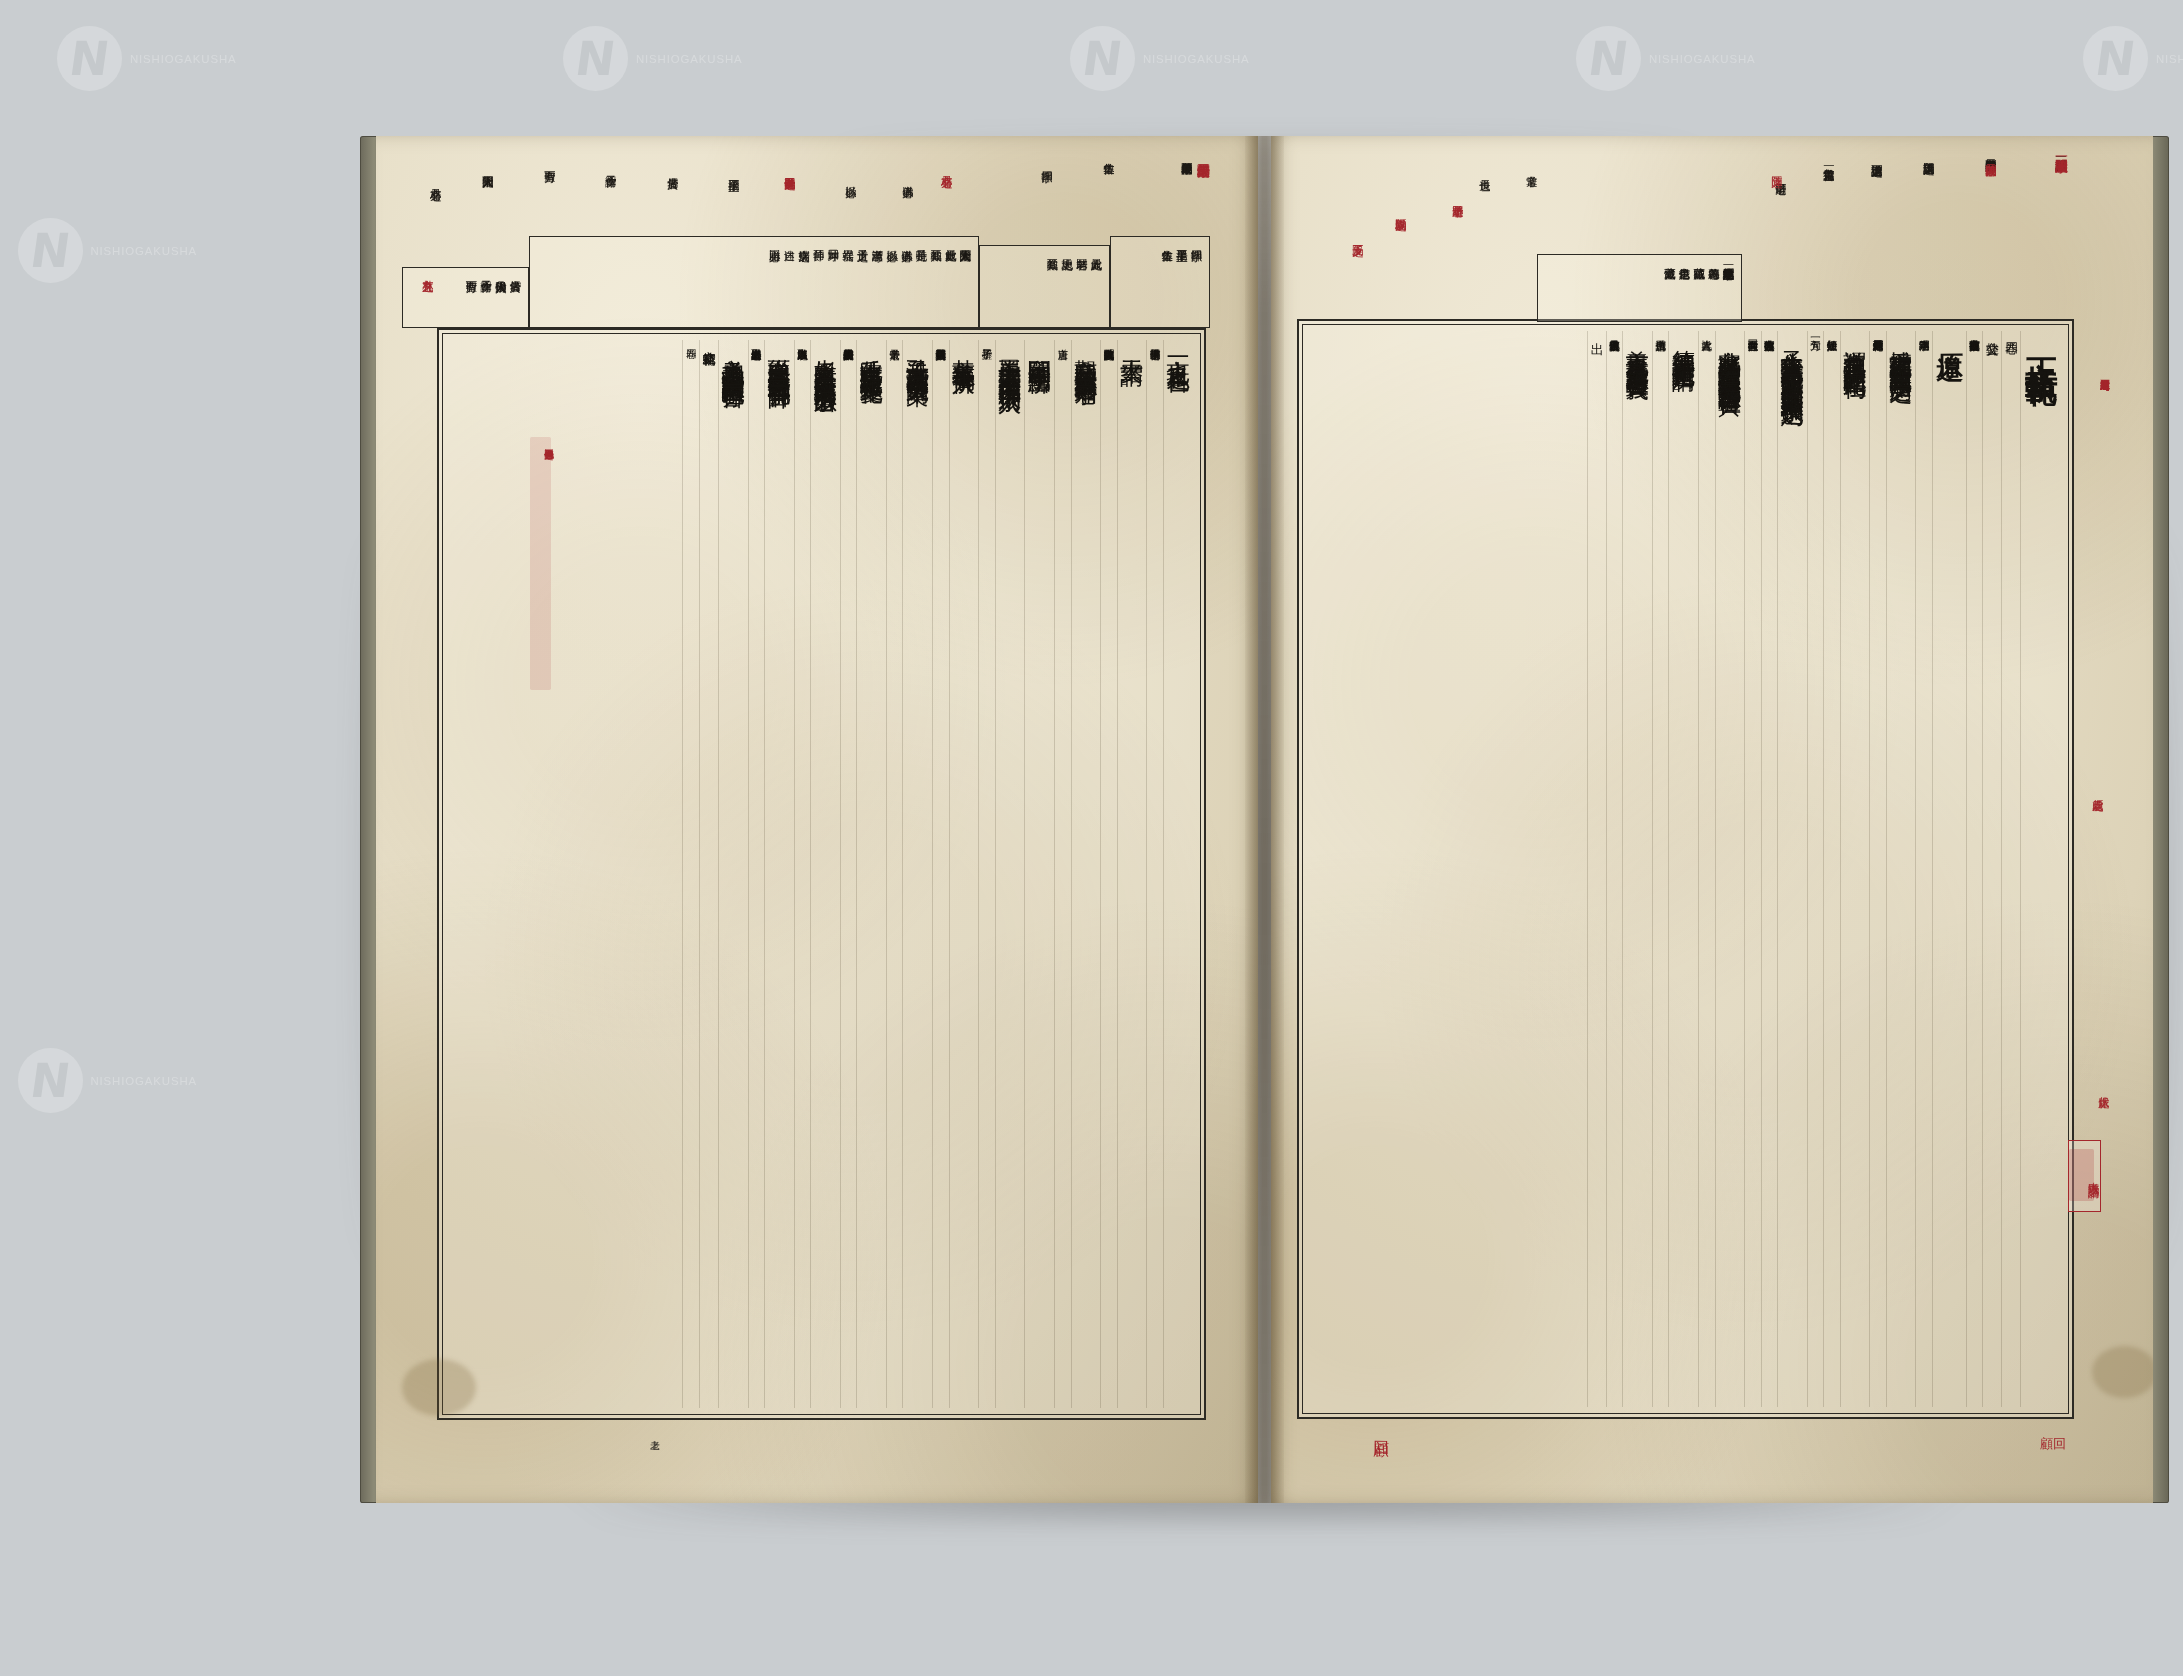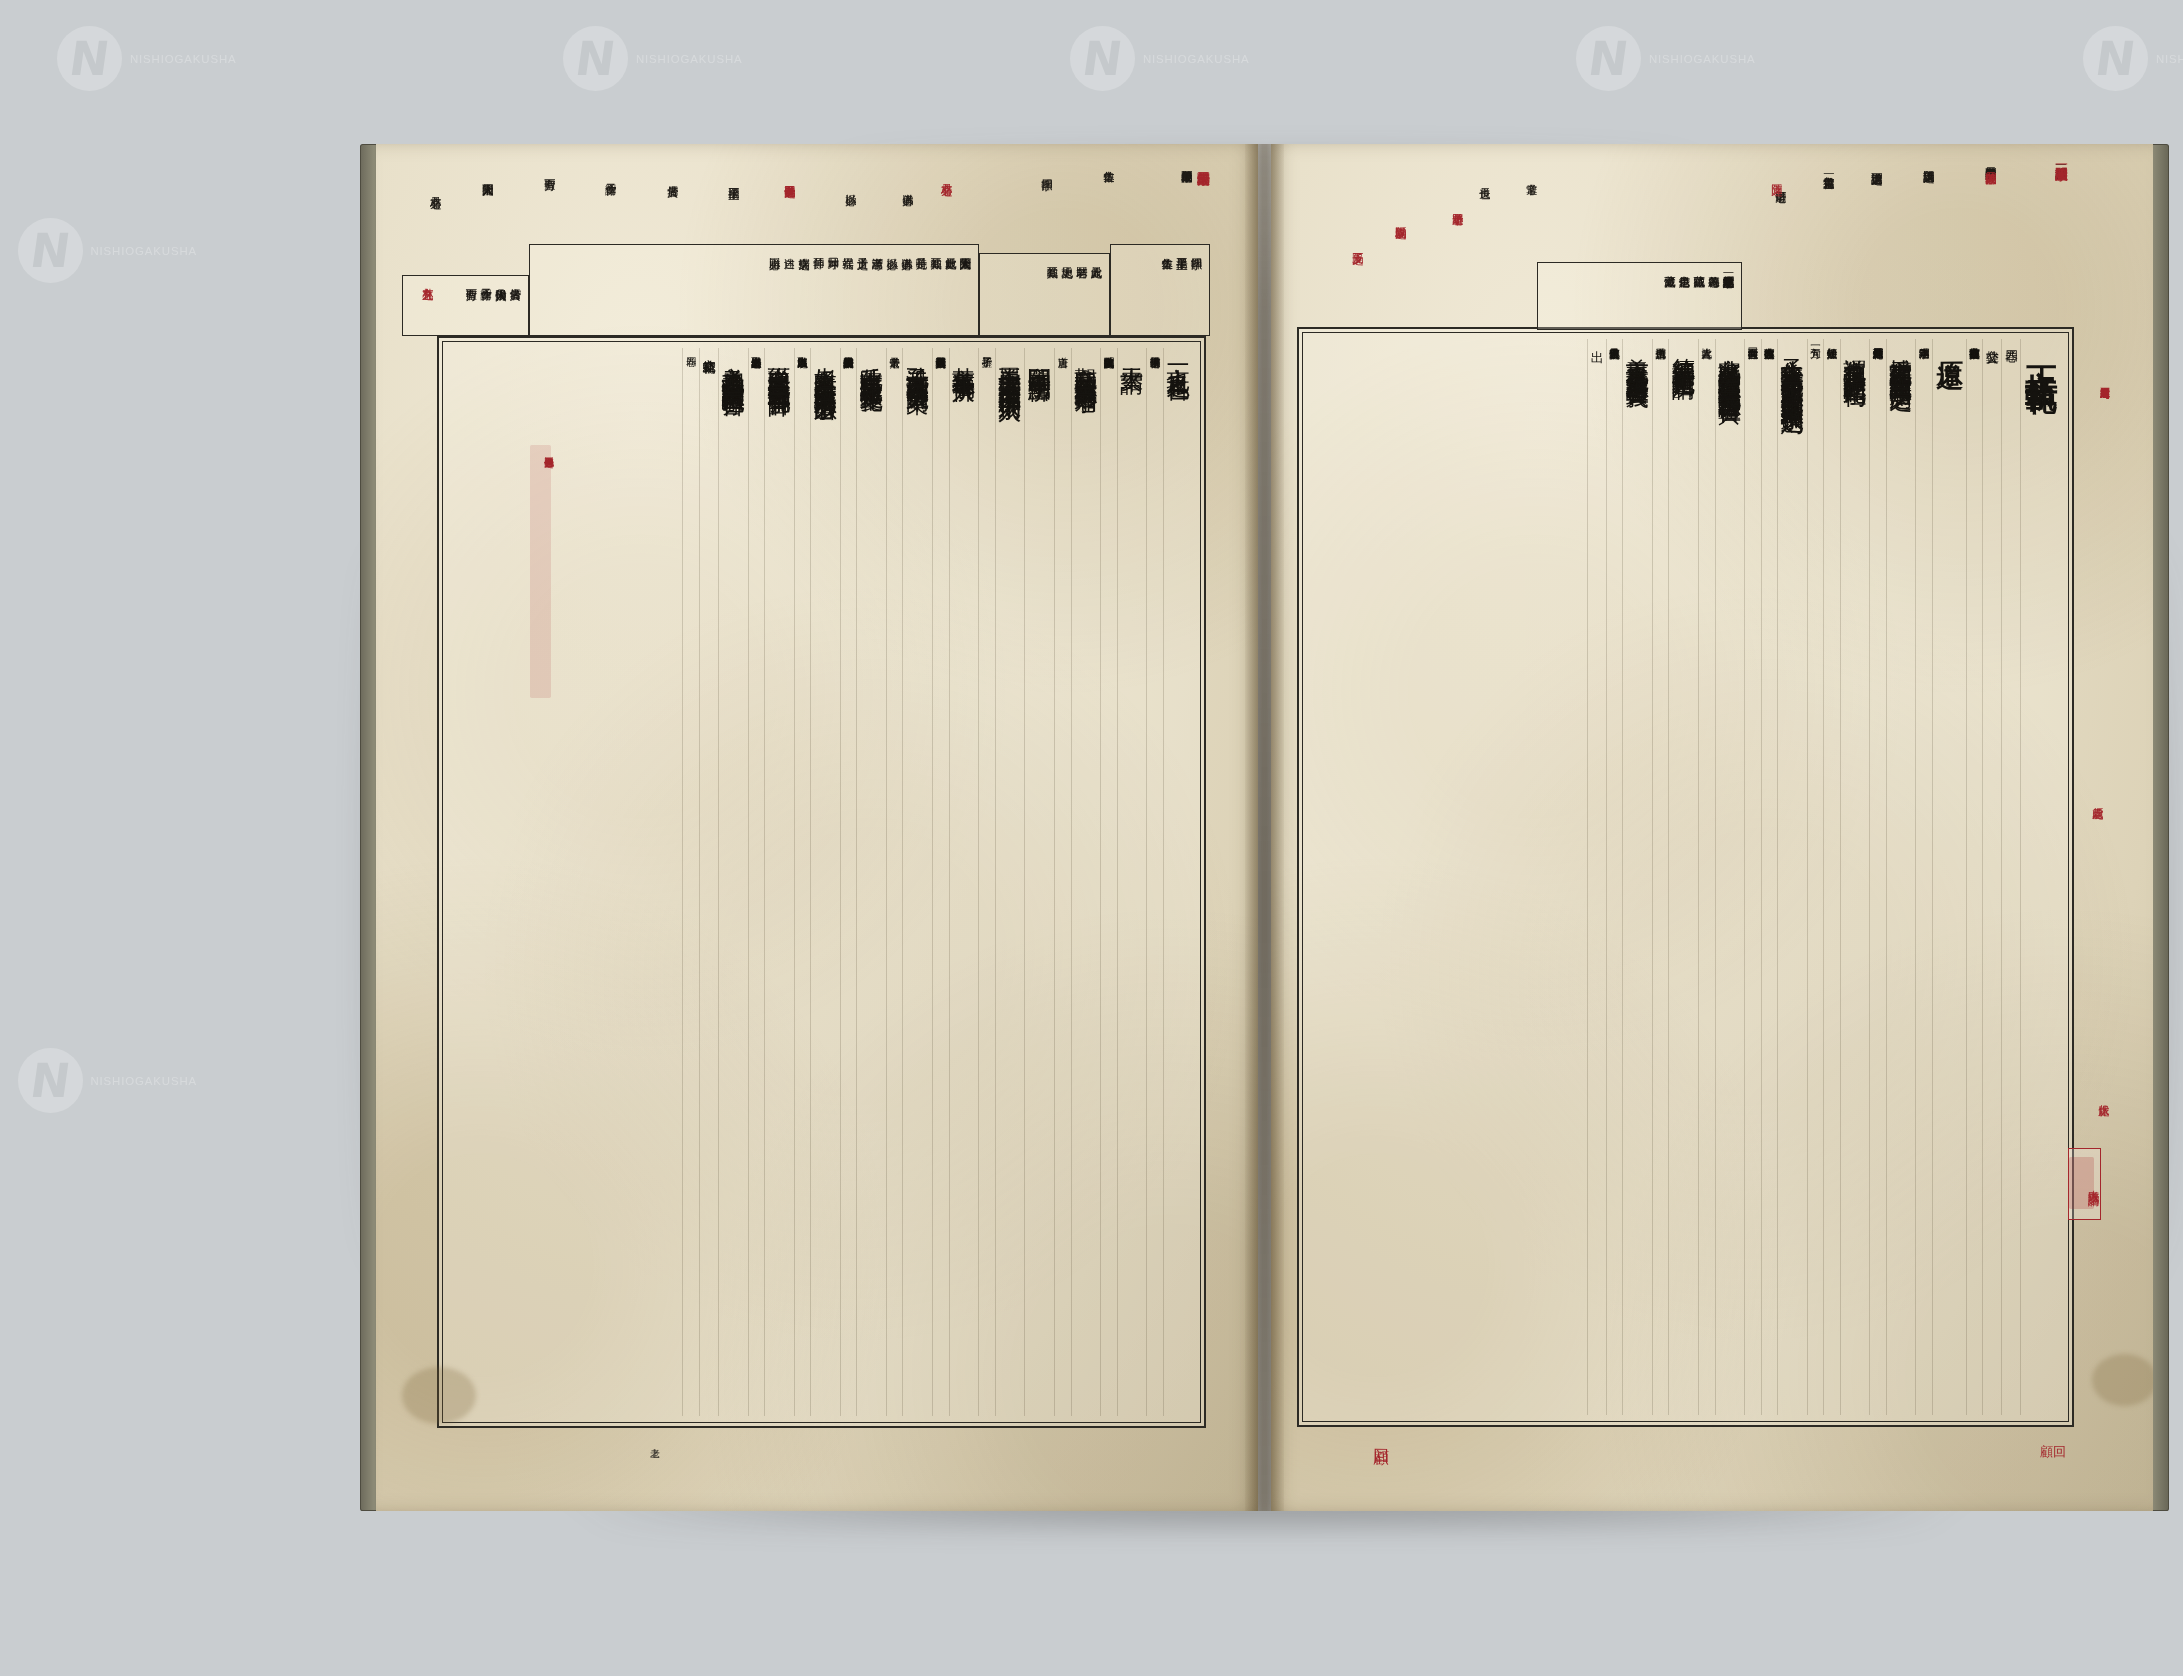--- a/index.html
+++ b/index.html
@@ -52,21 +52,21 @@
     letter-spacing: 0.9px;
     white-space: nowrap;
     font-family: "Liberation Sans", sans-serif;
     opacity: .85;
   }
 
   
   #book {
     position: absolute;
     left: 376px;
-    top: 144px;
+    top: 136px;
     width: 1777px;
     height: 1259px;
     z-index: 10;
   }
   #book-shadow {
     position: absolute;
     left: -17.5px; top: 4.4px;
     width: 1816px; height: 1380px;
     background: radial-gradient(ellipse at 50% 55%, rgba(60,60,60,.46) 0%, rgba(60,60,60,.30) 55%, rgba(60,60,60,0) 78%);
     filter: blur(12.2px);

